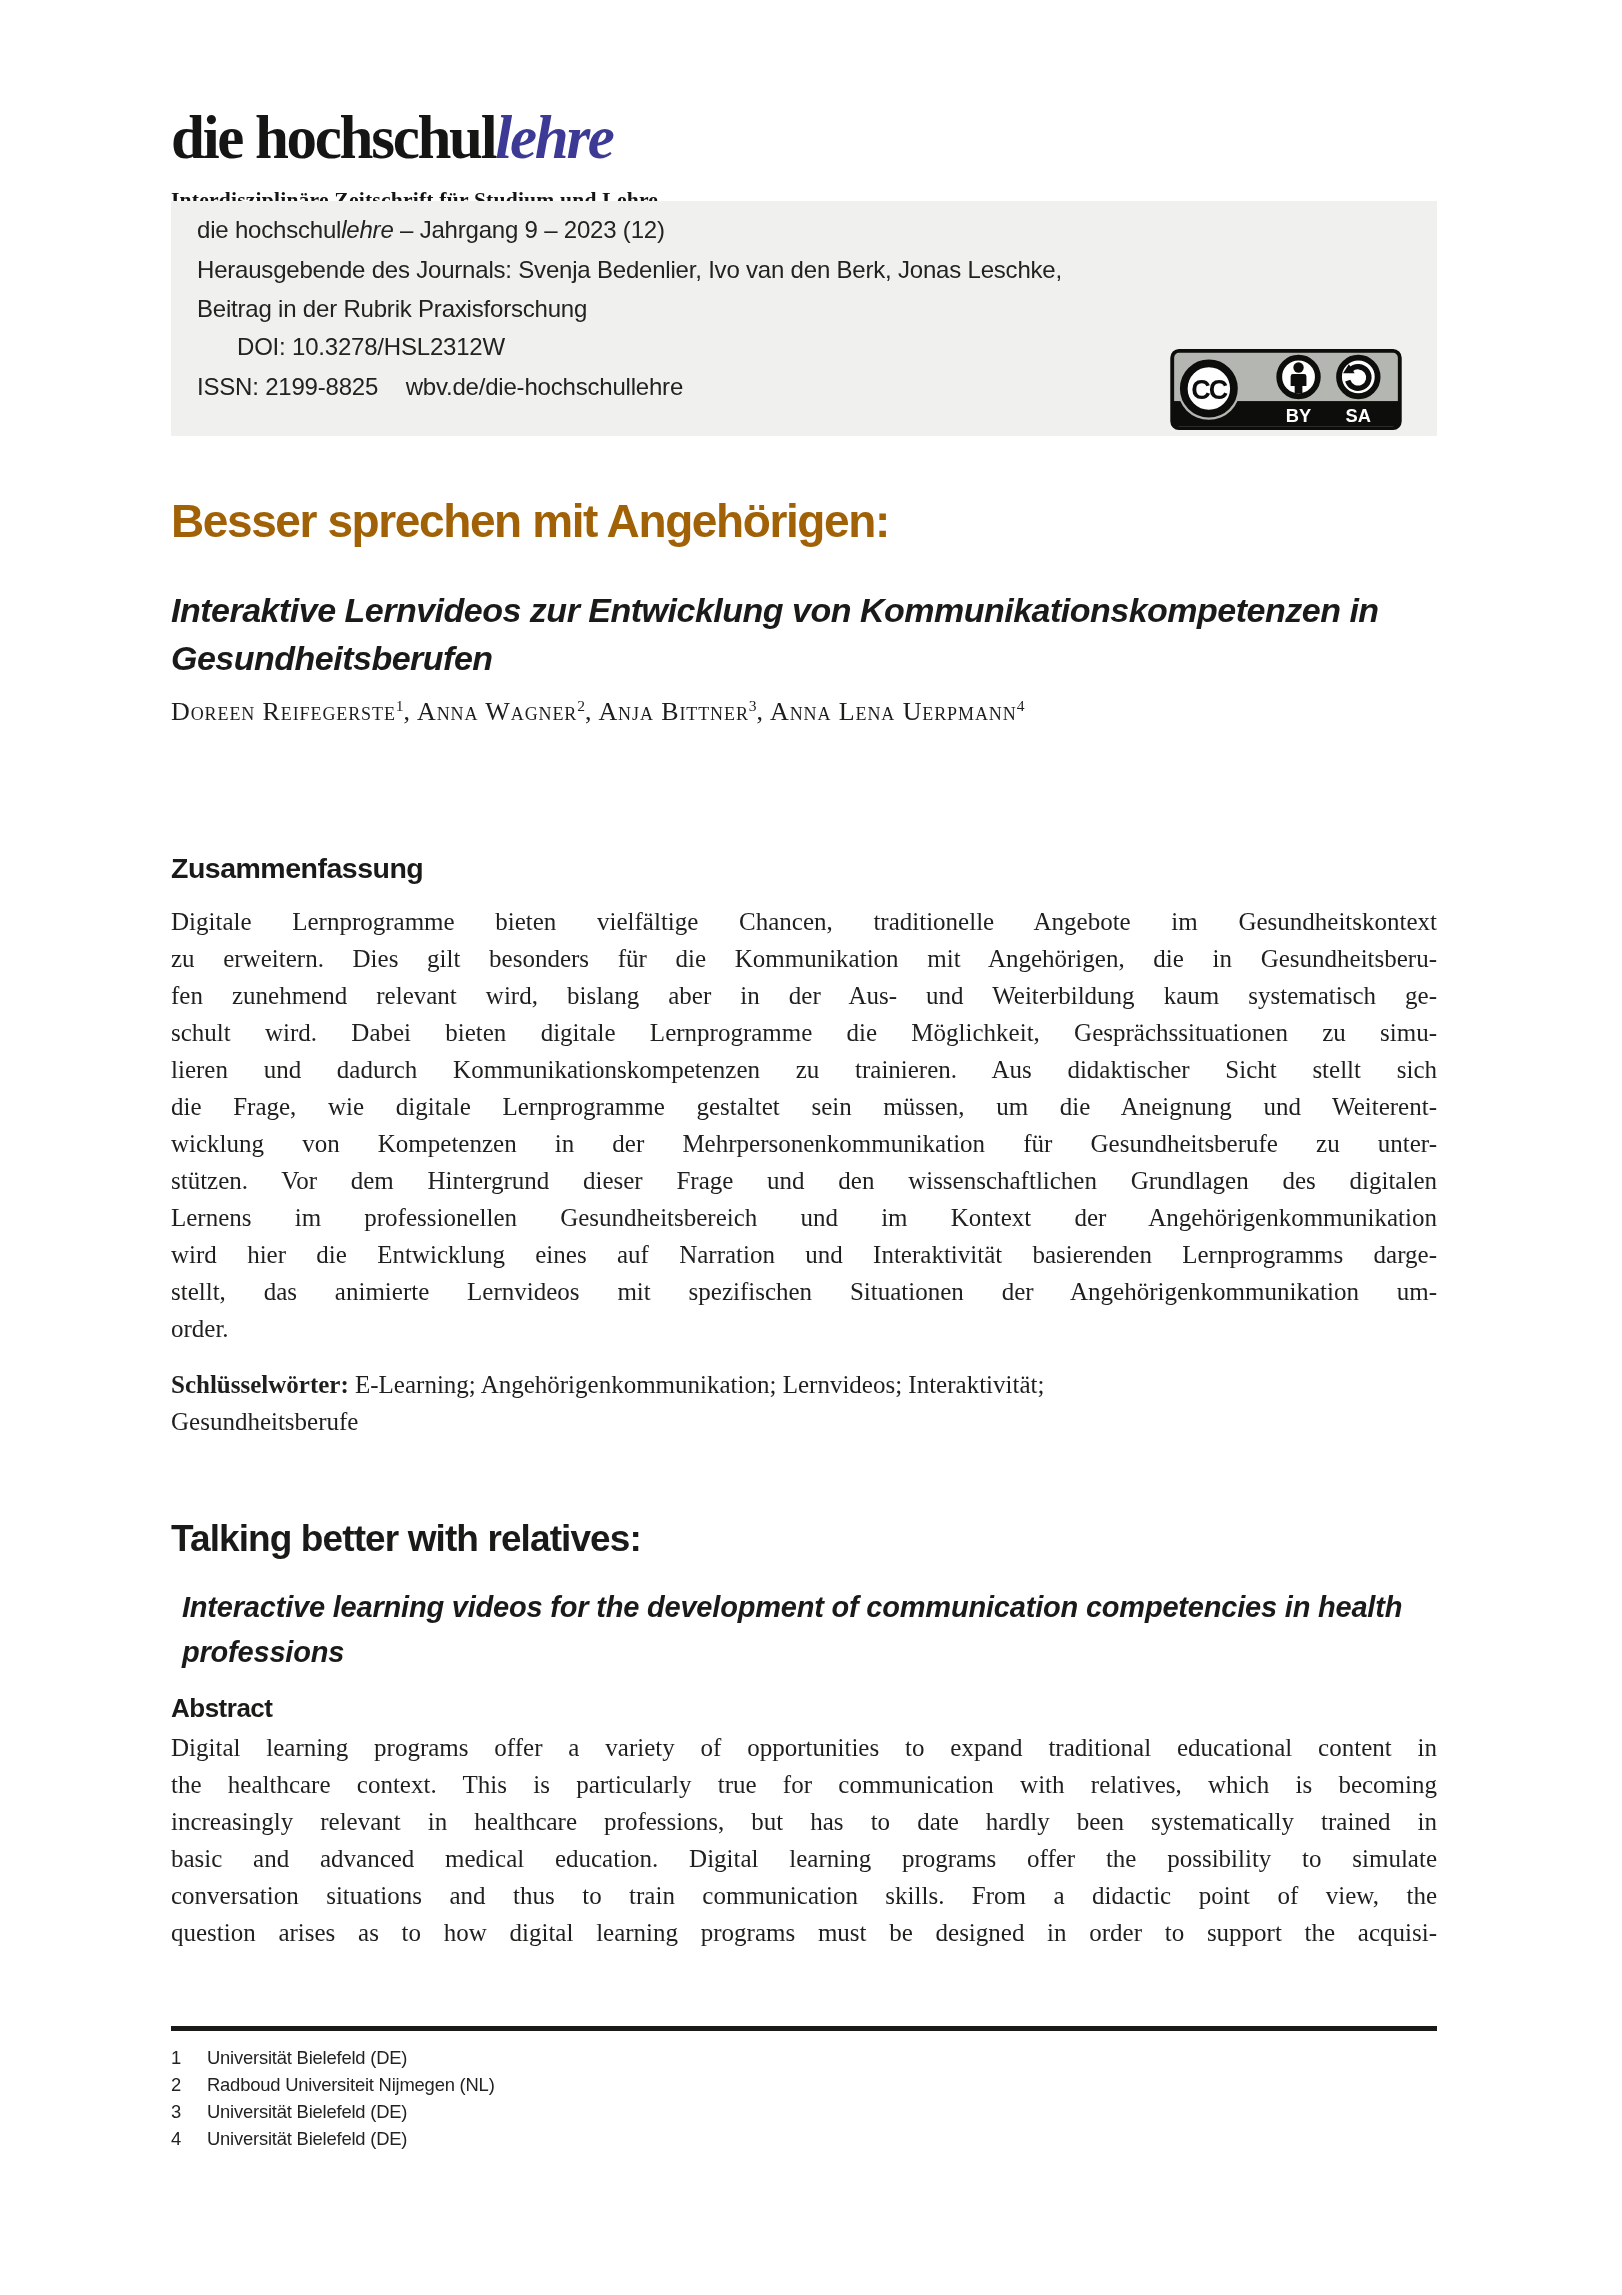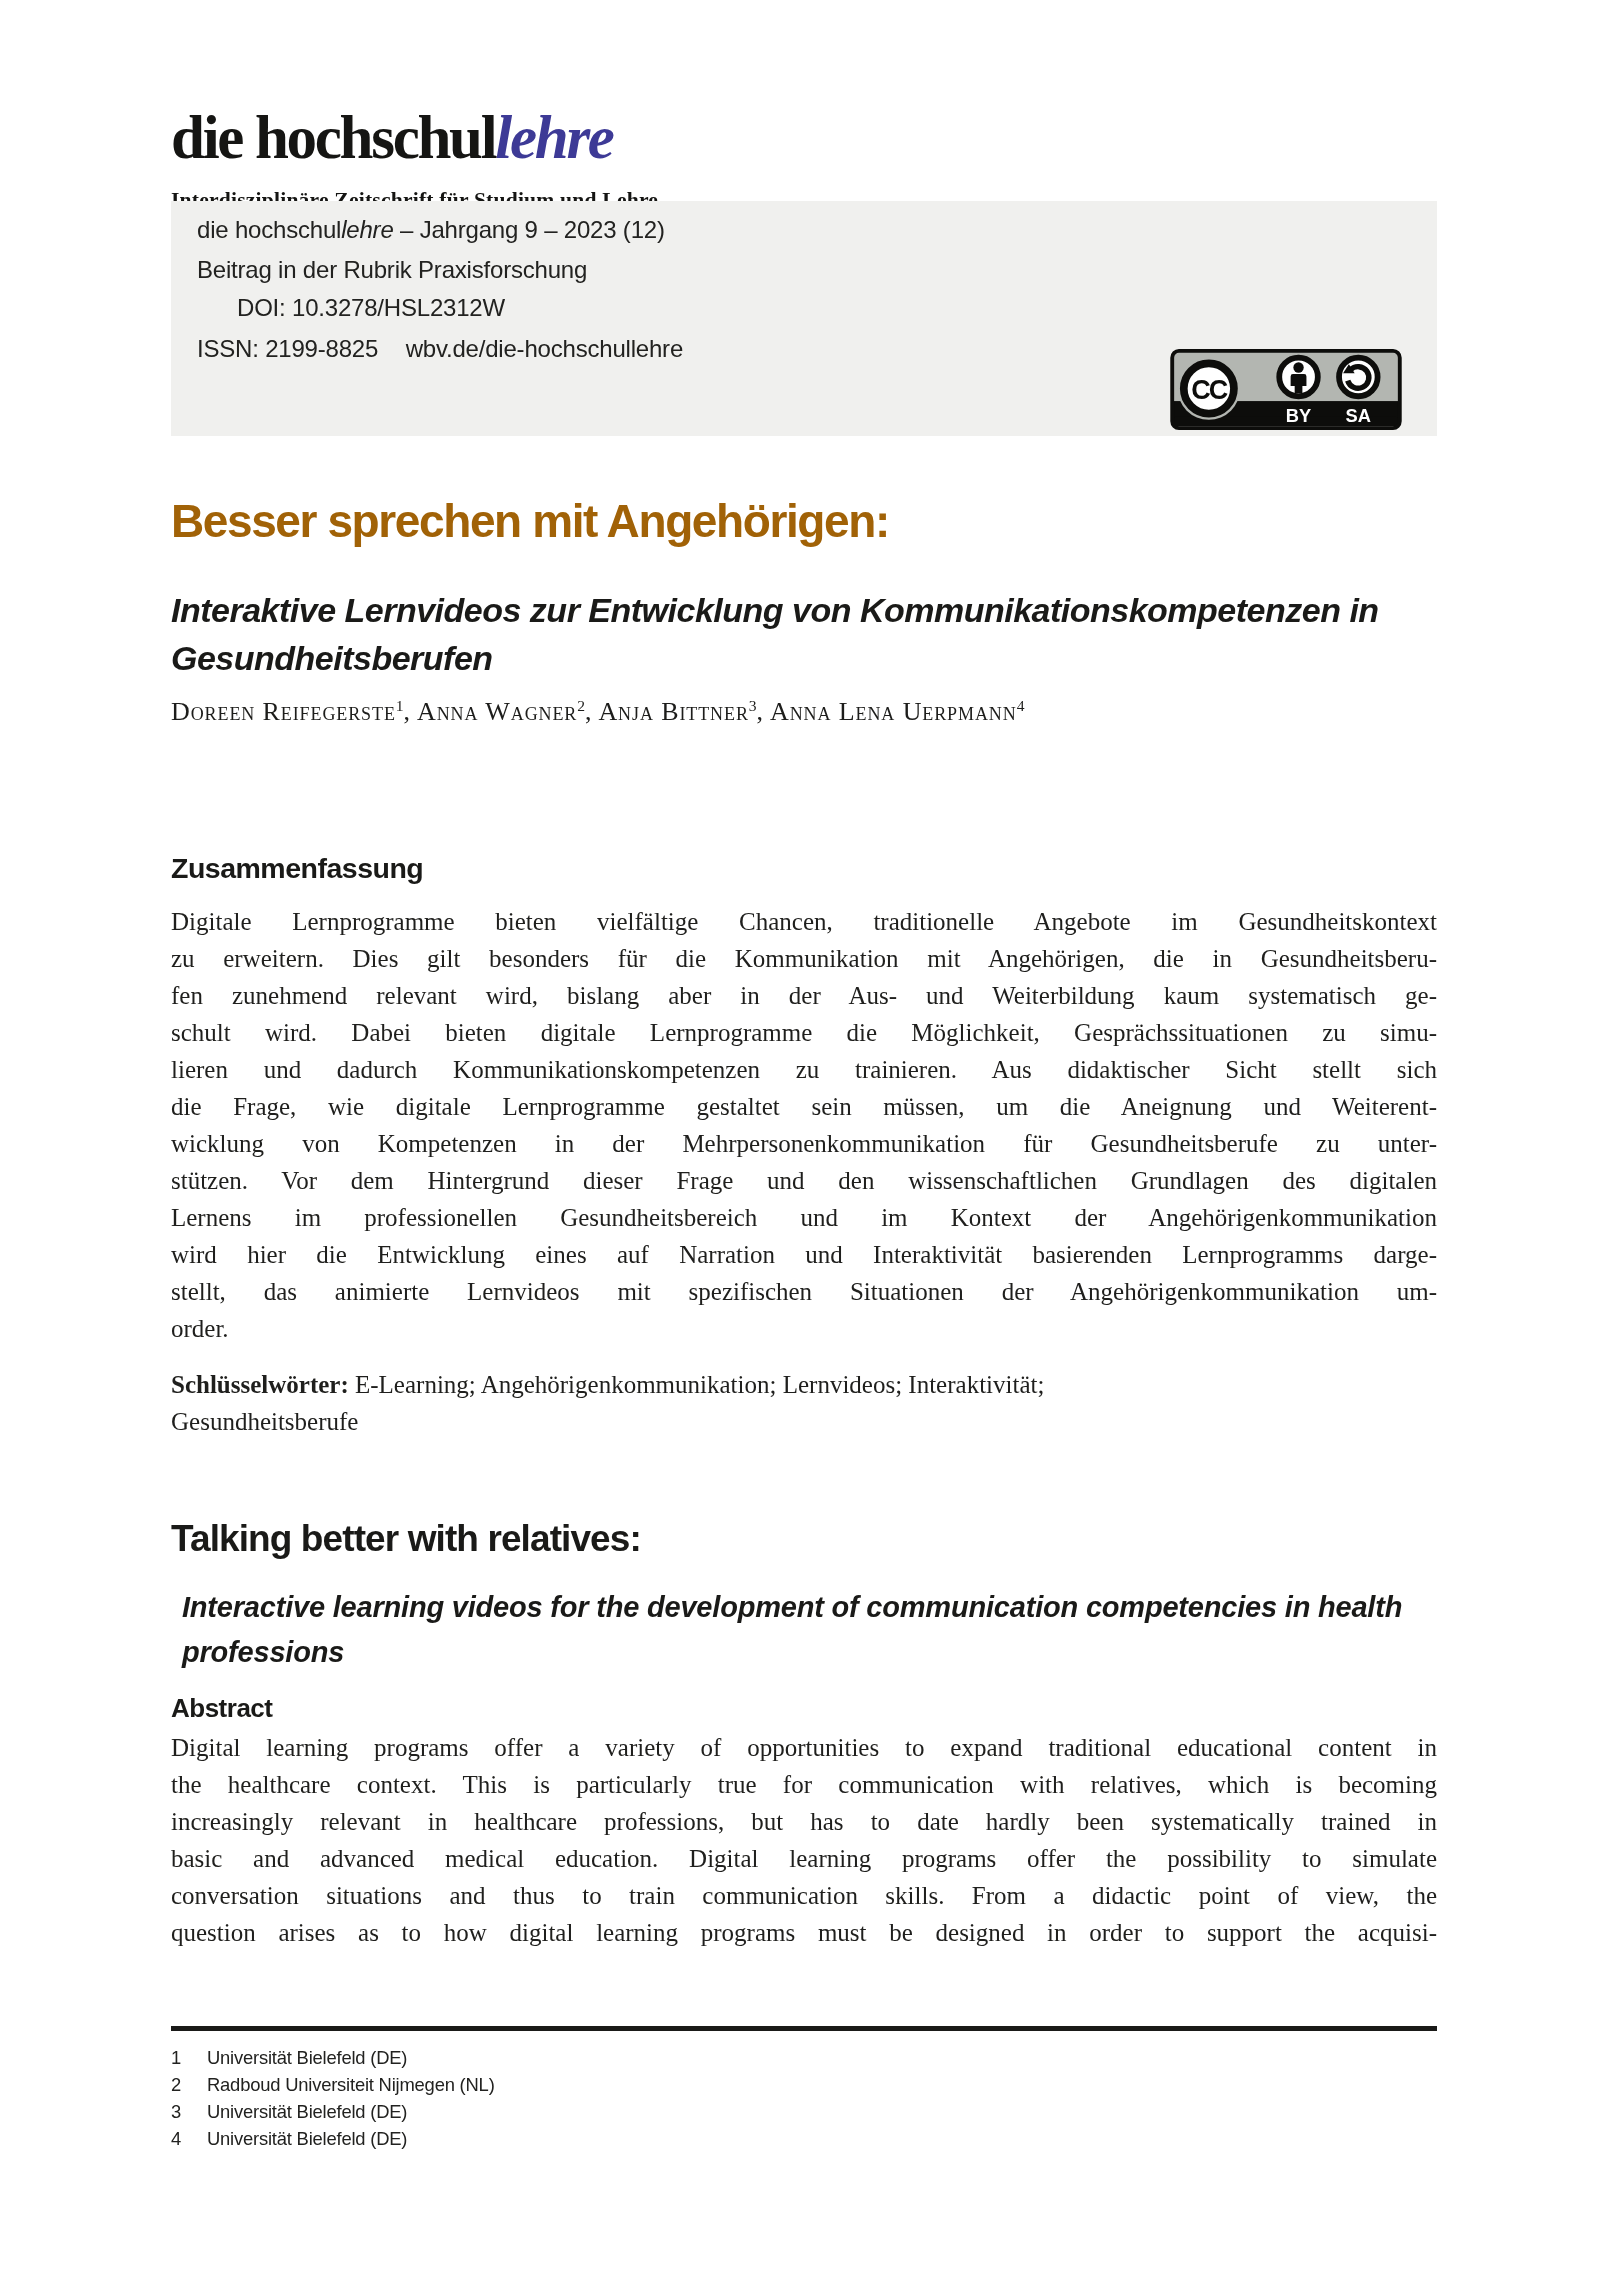--- a/index.html
+++ b/index.html
@@ -112,20 +112,21 @@
 <div class="page">
 
   <div class="logo-block">
     <div class="logo-main"><span>die hochschul</span><span class="logo-accent">lehre</span></div>
     <div class="logo-sub">Interdisziplinäre Zeitschrift für Studium und Lehre</div>
   </div>
 
   <div class="meta-box">
     <div class="meta-line meta-issue"><span>die hochschul</span><em>lehre</em><span> – Jahrgang 9 – 2023 (12)</span></div>
     <div class="meta-publishers lines-plain">
+        <div class="tline">Herausgebende des Journals: Svenja Bedenlier, Ivo van den Berk, Jonas Leschke,</div>
       </div>
     <div class="meta-line meta-rubric">Beitrag in der Rubrik Praxisforschung</div>
     <div class="meta-line meta-doi">DOI: 10.3278/HSL2312W</div>
     <div class="meta-issn-row">
       <span>ISSN: 2199-8825</span>
       <span>wbv.de/die-hochschullehre</span>
     </div>
   </div>
 
   <div class="cc-badge">

